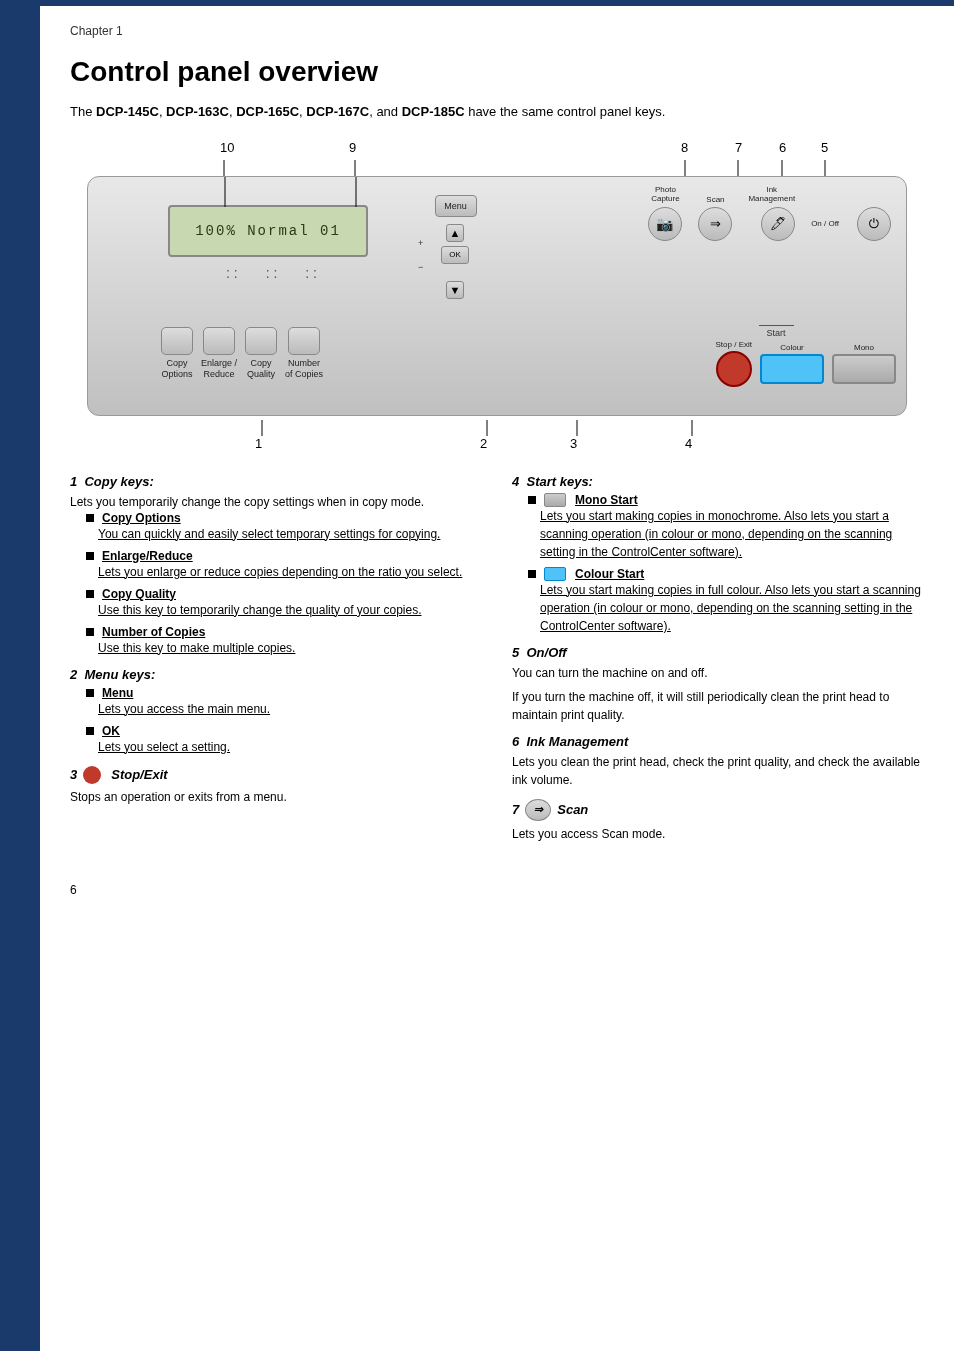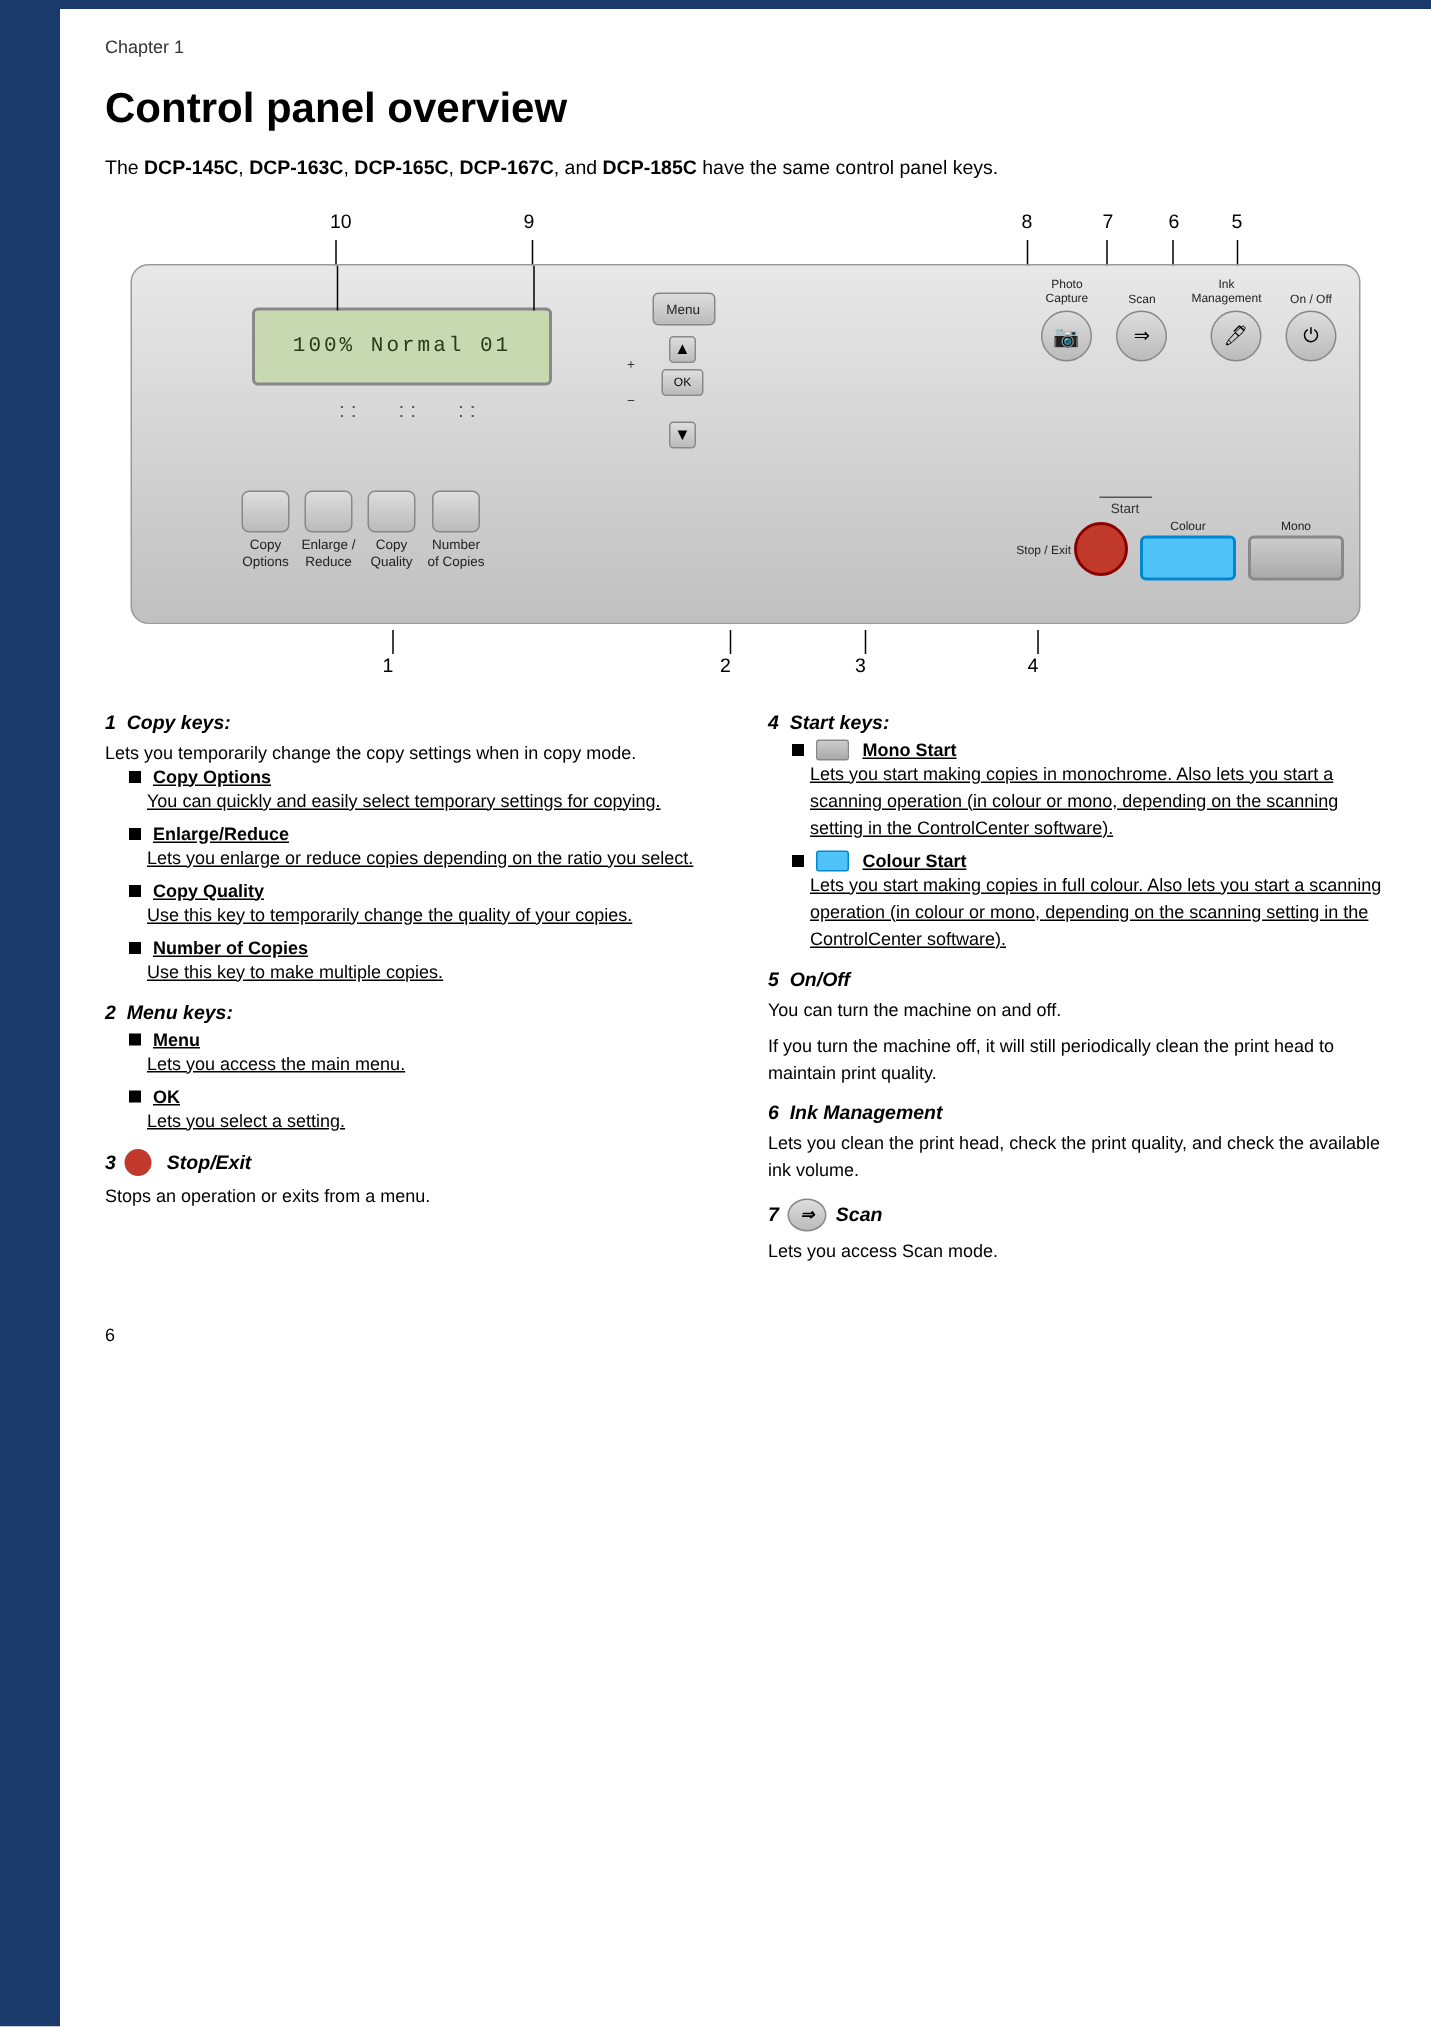--- a/index.html
+++ b/index.html
@@ -271,35 +271,35 @@
             <div style="width:34px;height:34px;border-radius:50%;border:1.5px solid #888;background:linear-gradient(180deg,#ddd,#bbb);display:flex;align-items:center;justify-content:center;">
               <span style="font-size:13px;">⇒</span>
             </div>
           </div>
           <div style="display:flex;flex-direction:column;align-items:flex-end;gap:3px;">
             <div style="font-size:8px;text-align:center;color:#222;line-height:1.2;">Ink<br>Management</div>
             <div style="width:34px;height:34px;border-radius:50%;border:1.5px solid #888;background:linear-gradient(180deg,#ddd,#bbb);display:flex;align-items:center;justify-content:center;">
               <span style="font-size:13px;">🖊</span>
             </div>
           </div>
-          <div style="display:flex;flex-direction:column;align-items:center;gap:2px;">
+          <div style="display:flex;align-items:center;gap:18px;">
             <div style="font-size:8px;text-align:center;color:#222;line-height:1.2;">On / Off</div>
             <div style="width:34px;height:34px;border-radius:50%;border:1.5px solid #888;background:linear-gradient(180deg,#ddd,#bbb);display:flex;align-items:center;justify-content:center;">
               <span style="font-size:13px;">⏻</span>
             </div>
           </div>
         </div>
 
         <div style="position:absolute; bottom:28px; right:10px; display:flex; flex-direction:column; align-items:flex-start;">
 
           <div style="position:relative; margin-left:55px; margin-bottom:2px; display:flex; align-items:center;">
             <span style="font-size:9px; color:#333; border-top: 1px solid #555; padding-top:2px; padding-left:8px; padding-right:8px;">Start</span>
           </div>
           <div style="display:flex; align-items:center; gap:8px;">
-            <div style="display:flex;flex-direction:row;align-items:center;gap:2px;">
+            <div style="display:flex;flex-direction:column;align-items:center;gap:2px;margin-left:12px;">
               <div style="font-size:8px;color:#222;text-align:center;">Stop / Exit</div>
               <div style="width:36px;height:36px;border-radius:50%;background:#c0392b;border:2px solid #8b0000;"></div>
             </div>
             <div style="display:flex;flex-direction:column;align-items:center;gap:2px;">
               <div style="font-size:8px;color:#222;">Colour</div>
               <div style="width:64px;height:30px;background:#4fc3f7;border:2px solid #0288d1;border-radius:4px;"></div>
             </div>
             <div style="display:flex;flex-direction:column;align-items:center;gap:2px;">
               <div style="font-size:8px;color:#222;">Mono</div>
               <div style="width:64px;height:30px;background:linear-gradient(180deg,#ccc,#aaa);border:2px solid #888;border-radius:4px;"></div>

